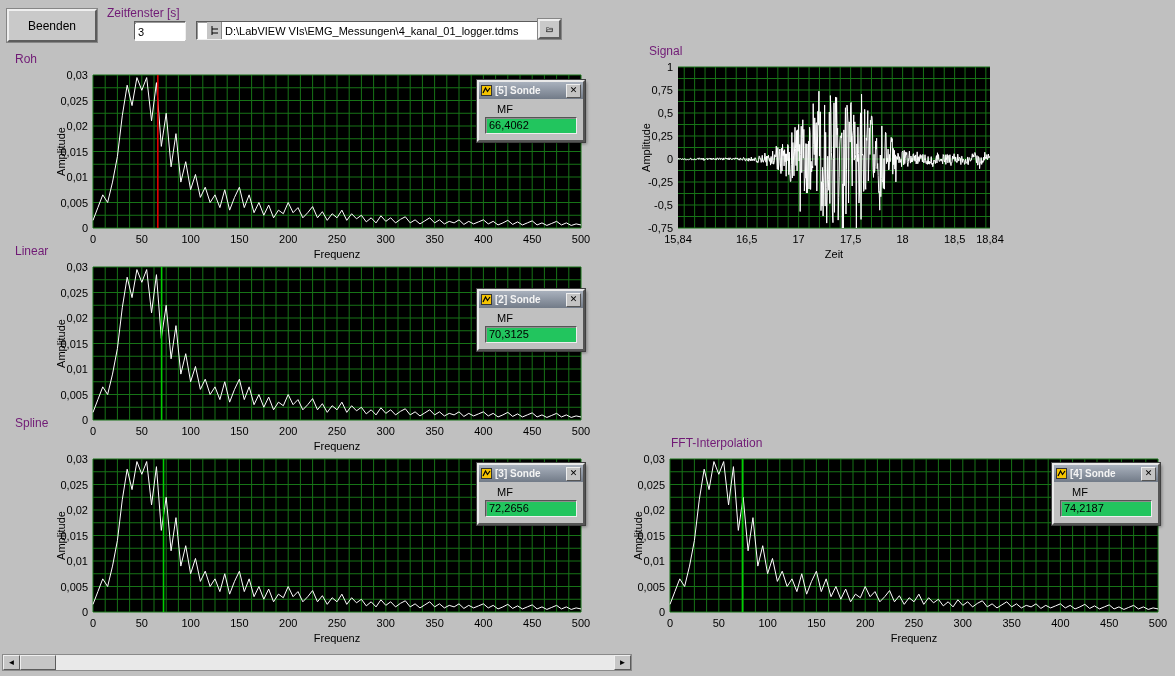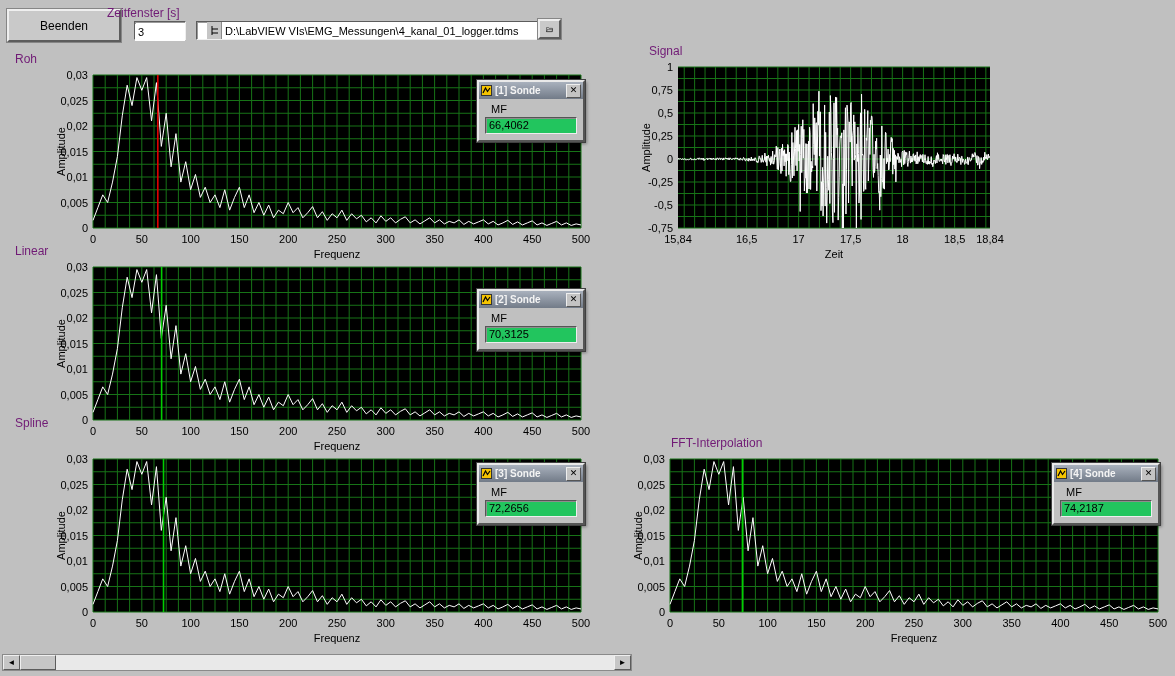--- a/index.html
+++ b/index.html
@@ -46,21 +46,21 @@
     background:linear-gradient(180deg,#a9b1bd,#727b88);cursor:move;
   }
   .sonde-title .t{
     flex:1;font-size:10px;font-weight:bold;color:#f4f4f4;white-space:nowrap;overflow:hidden;
   }
   .sonde-close{
     width:13px;height:12px;flex:0 0 auto;font-size:9px;line-height:10px;text-align:center;
     background:#c3c3c3;border:1px solid;border-color:#eee #555 #555 #eee;cursor:pointer;color:#000;
   }
   .sonde-body{padding:4px 6px 6px 6px;}
-  .mf{font-size:11px;margin:0 0 2px 6px;}
+  .mf{font-size:11px;margin:0 0 2px 12px;}
   .val{
     width:84px;height:13px;font-size:11px;line-height:13px;padding:1px 3px;
     background:#22c55e;color:#000;
     border:1px solid;border-color:#555 #eee #eee #555;
     box-shadow:inset 1px 1px 0 #8d8d8d;
   }
   
   .scrollbar{
     position:absolute;display:flex;background:#e9e9e9;
     border:1px solid #8a8a8a;box-sizing:border-box;
@@ -74,21 +74,21 @@
     width:36px;height:100%;flex:0 0 auto;background:#c6c6c6;
     border:1px solid;border-color:#efefef #5c5c5c #5c5c5c #efefef;box-sizing:border-box;cursor:grab;
   }
   .sb-track{flex:1;background:#e9e9e9;}
 </style>
 </head>
 <body>
 
 <div id="root">
 
-  <button class="btn3d" style="left:7px;top:9px;width:114px;height:33px;">Beenden</button>
+  <button class="btn3d" style="left:7px;top:9px;width:90px;height:33px;">Beenden</button>
 
   <span class="lbl" style="left:107px;top:6px;">Zeitfenster [s]</span>
 
   <div class="sunken" style="left:134px;top:21px;width:50px;height:17px;">
     <input value="3" style="">
   </div>
 
   <div class="sunken pathwrap" style="left:196px;top:21px;width:336px;height:17px;padding-left:10px;">
     <span class="path-icon-cell">
       <svg width="9" height="11" viewBox="0 0 9 11">
@@ -493,21 +493,21 @@
       <text x="196" y="199" text-anchor="middle">Zeit</text>
       <text x="12" y="88.5" text-anchor="middle" transform="rotate(-90 12 88.5)">Amplitude</text>
     </svg>
 
   <div class="sonde" style="left:477px;top:80px;">
     <div class="sonde-title">
       <svg width="11" height="11" viewBox="0 0 11 11">
         <rect x="0.5" y="0.5" width="10" height="10" fill="#f5c400" stroke="#333"></rect>
         <path d="M2 8 L4.5 3 L6.5 6.5 L9 3" stroke="#000" fill="none" stroke-width="1.2"></path>
       </svg>
-      <span class="t">[1] Sonde</span>
+      <span class="t">[5] Sonde</span>
       <span class="sonde-close">✕</span>
     </div>
     <div class="sonde-body">
       <div class="mf">MF</div>
       <div class="val">66,4062</div>
     </div>
   </div>
 
   <div class="sonde" style="left:477px;top:289px;">
     <div class="sonde-title">

